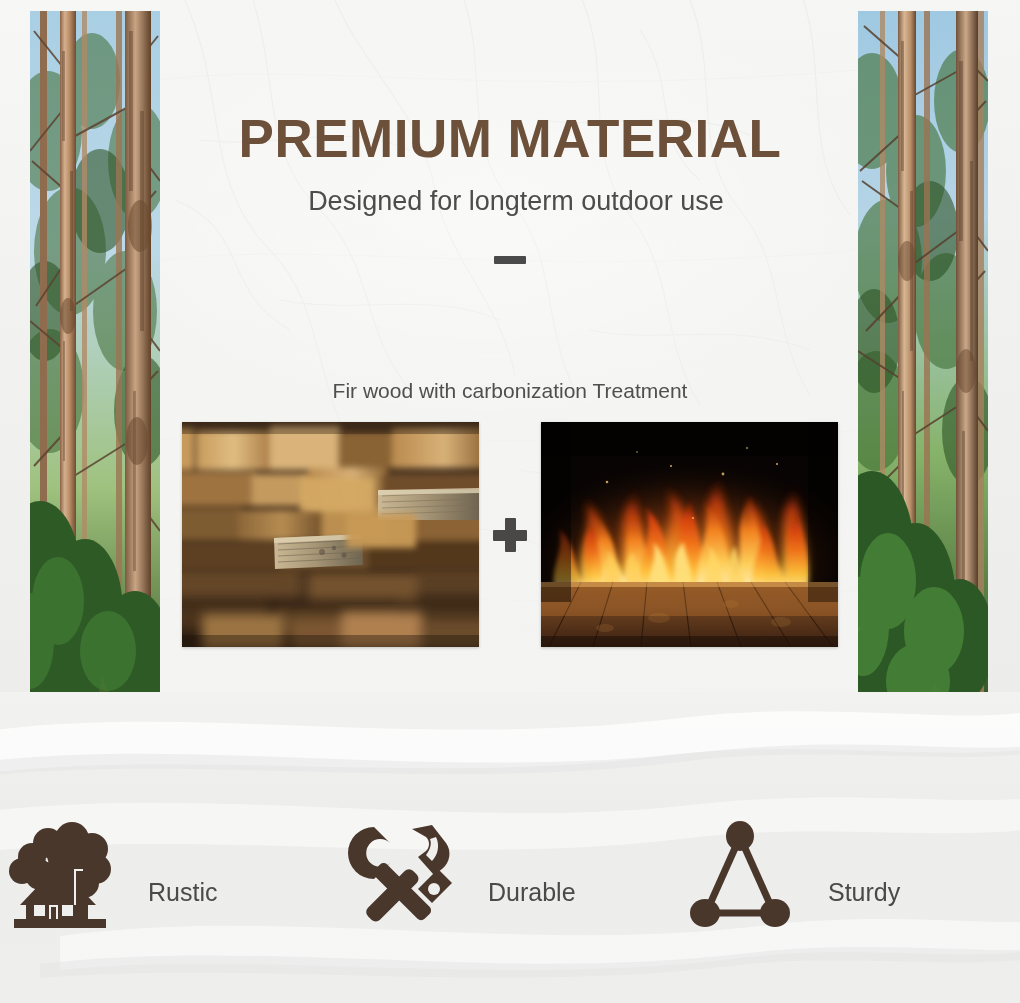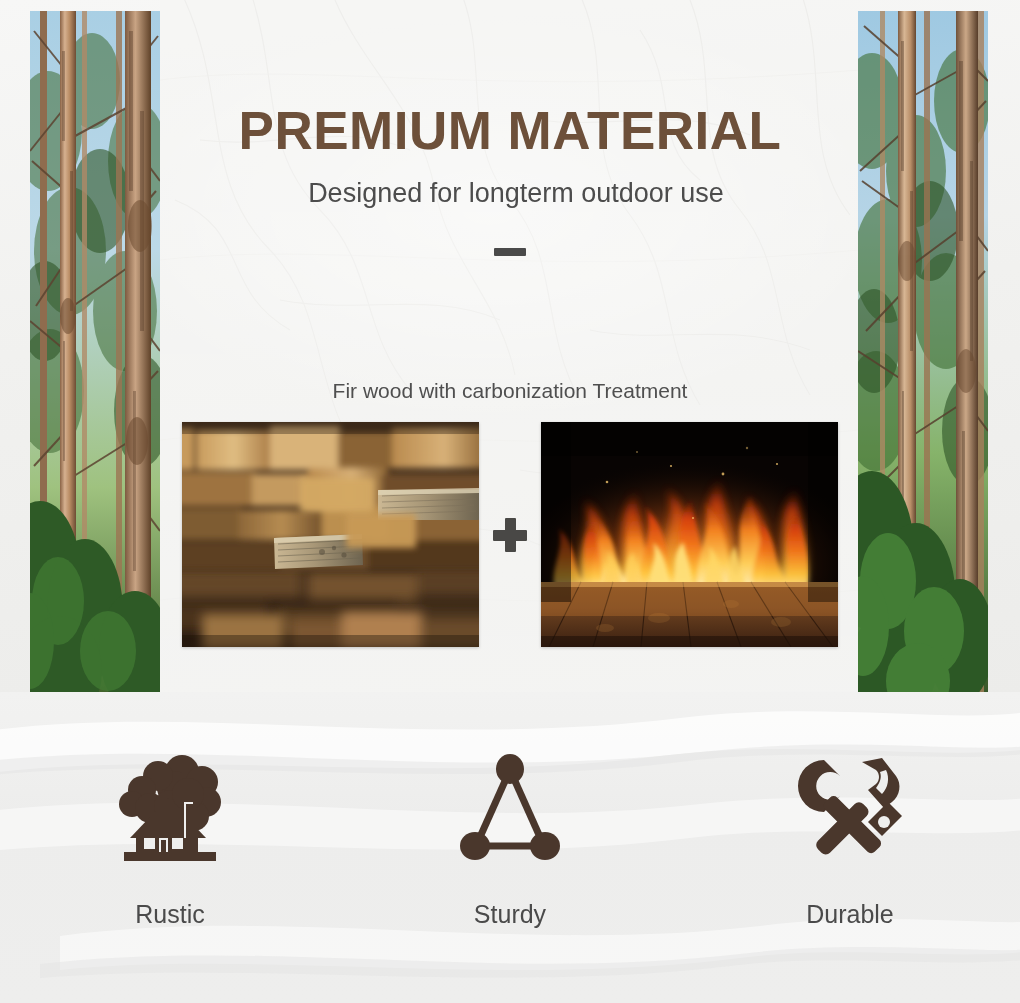--- a/index.html
+++ b/index.html
@@ -58,21 +58,21 @@
 
   
   .title-block {
     position: absolute;
     left: 160px;
     top: 98px;
     width: 700px;
     text-align: center;
   }
   .poster-title {
-    margin: 4px;
+    margin: 12px;
     font-family: "Liberation Sans", sans-serif;
     font-size: 53px;
     font-weight: 700;
     letter-spacing: 0.5px;
     color: #6d503a;
     line-height: 1.08;
   }
   .poster-subtitle {
     margin: 18px 0 0 12px;
     font-family: "Liberation Sans", sans-serif;
@@ -162,24 +162,25 @@
     position: absolute;
     left: 0;
     top: 0;
     width: 1020px;
     height: 311px;
     display: flex;
   }
   .feature-item {
     flex: 1 1 0;
     display: flex;
-    flex-direction: column;
+    flex-direction: row;
     align-items: center;
     justify-content: flex-start;
     padding-top: 58px;
+    gap: 28px;
   }
   .feature-icon {
     width: 120px;
     height: 120px;
     display: flex;
     align-items: center;
     justify-content: center;
   }
   .feature-icon svg { display: block; }
   .feature-label {
@@ -713,61 +714,61 @@
               <rect x="14" y="102" width="92" height="9"></rect>
             </g>
           </svg>
         </div>
         <div class="feature-label">Rustic</div>
       </div>
 
       <div class="feature-item">
         <div class="feature-icon">
           <svg width="120" height="120" viewBox="0 0 120 120" aria-hidden="true">
+            <g fill="#4a372c">
+
+              <path d="M30,12 L18,24 L30,36 L18,48 L28,58 L44,58 L58,44
+                       L46,32 L36,42 L28,34 L38,24 Z" opacity="0"></path>
+
+              <path d="M34,10
+                       A26,26 0 1,0 34,62
+                       L50,46
+                       A14,14 0 1,1 50,26 Z"></path>
+
+              <rect x="44" y="46" width="17" height="64" rx="6" transform="rotate(45 52 78)"></rect>
+
+              <path d="M72,12 L92,8 L106,26 C112,34 110,46 102,52
+                       L94,58 L78,40 L86,34 C90,30 90,24 86,20 Z"></path>
+
+              <path d="M96,20 C100,28 98,38 92,44 L86,38 C90,33 92,27 90,22 Z" fill="#efefee"></path>
+
+              <rect x="54" y="40" width="17" height="70" rx="5" transform="rotate(-45 62 75)"></rect>
+
+              <path d="M78,72 L98,52 L112,66 L92,86 Z"></path>
+              <ellipse cx="94" cy="72" rx="6" ry="6" fill="#efefee"></ellipse>
+            </g>
+          </svg>
+        </div>
+        <div class="feature-label">Durable</div>
+      </div>
+
+      <div class="feature-item">
+        <div class="feature-icon">
+          <svg width="120" height="120" viewBox="0 0 120 120" aria-hidden="true">
             <g stroke="#4a372c" stroke-width="7" fill="none">
               <path d="M60,20 L26,96"></path>
               <path d="M60,20 L94,96"></path>
               <path d="M26,96 L94,96"></path>
             </g>
             <g fill="#4a372c">
               <ellipse cx="60" cy="19" rx="14" ry="15"></ellipse>
               <ellipse cx="25" cy="96" rx="15" ry="14"></ellipse>
               <ellipse cx="95" cy="96" rx="15" ry="14"></ellipse>
             </g>
           </svg>
         </div>
         <div class="feature-label">Sturdy</div>
       </div>
 
-      <div class="feature-item">
-        <div class="feature-icon">
-          <svg width="120" height="120" viewBox="0 0 120 120" aria-hidden="true">
-            <g fill="#4a372c">
-
-              <path d="M30,12 L18,24 L30,36 L18,48 L28,58 L44,58 L58,44
-                       L46,32 L36,42 L28,34 L38,24 Z" opacity="0"></path>
-
-              <path d="M34,10
-                       A26,26 0 1,0 34,62
-                       L50,46
-                       A14,14 0 1,1 50,26 Z"></path>
-
-              <rect x="44" y="46" width="17" height="64" rx="6" transform="rotate(45 52 78)"></rect>
-
-              <path d="M72,12 L92,8 L106,26 C112,34 110,46 102,52
-                       L94,58 L78,40 L86,34 C90,30 90,24 86,20 Z"></path>
-
-              <path d="M96,20 C100,28 98,38 92,44 L86,38 C90,33 92,27 90,22 Z" fill="#efefee"></path>
-
-              <rect x="54" y="40" width="17" height="70" rx="5" transform="rotate(-45 62 75)"></rect>
-
-              <path d="M78,72 L98,52 L112,66 L92,86 Z"></path>
-              <ellipse cx="94" cy="72" rx="6" ry="6" fill="#efefee"></ellipse>
-            </g>
-          </svg>
-        </div>
-        <div class="feature-label">Durable</div>
-      </div>
-
     </div>
   </div>
 
 </div>
 
 </body></html>

